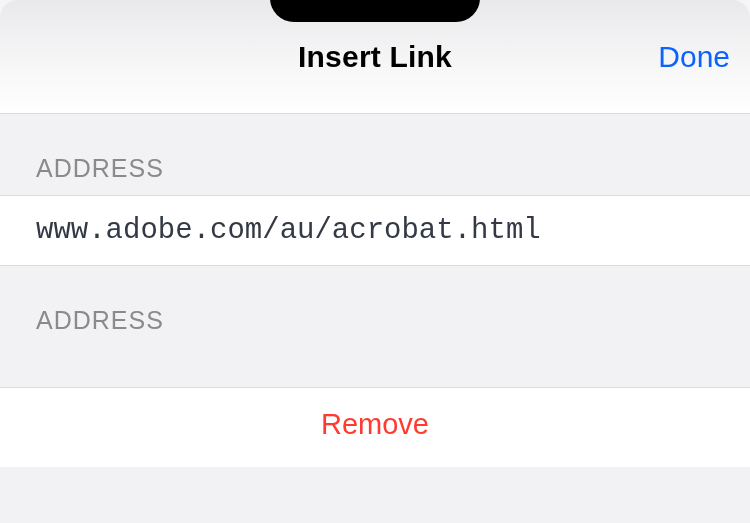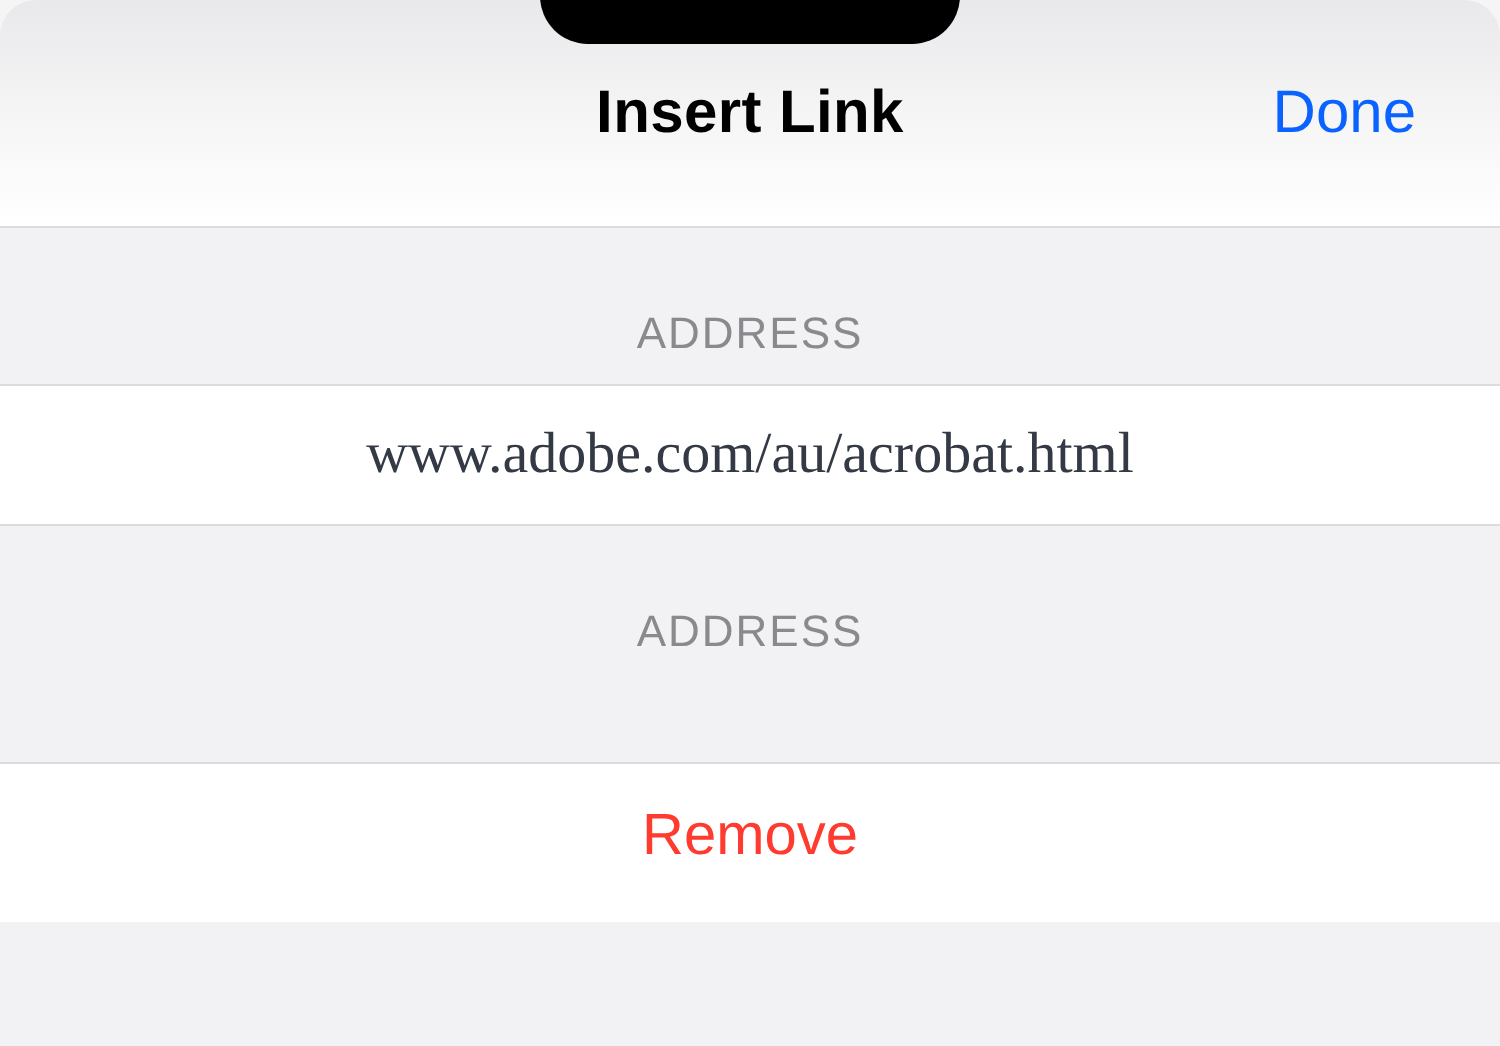--- a/index.html
+++ b/index.html
@@ -1,19 +1,18 @@
 <!DOCTYPE html>
 <html><head>
   <meta charset="utf-8">
   <style>
     * {
       box-sizing: border-box;
       margin: 0;
       padding: 0;
-      text-align: center;
     }
     body {
       font-family: -apple-system, "Helvetica Neue", Helvetica, Arial, sans-serif;
       background: #f5f5f5;
       width: 750px;
       height: 523px;
       overflow: hidden;
     }
     .sheet {
       width: 100%;
@@ -46,51 +45,51 @@
       justify-content: center;
     }
     .header-title {
       font-size: 30px;
       font-weight: 700;
       color: #000;
       letter-spacing: 0.2px;
     }
     .done-btn {
       position: absolute;
-      right: 42px;
+      right: 20px;
       top: 50%;
       transform: translateY(-50%);
       font-size: 30px;
       font-weight: 400;
       color: #0a63ff;
       background: none;
       border: none;
       cursor: pointer;
     }
     .section-label {
       padding: 40px 36px 12px;
-      font-size: 22px;
+      font-size: 25px;
       font-weight: 400;
       color: #8a8a8e;
       letter-spacing: 1px;
     }
     .row {
       background: #ffffff;
       border-top: 1px solid #dcdcdd;
       border-bottom: 1px solid #dcdcdd;
       padding: 18px 36px;
     }
     .row input {
       width: 100%;
       border: none;
       background: transparent;
       font-size: 29px;
       color: #333a45;
       outline: none;
-      font-family: Liberation Serif, serif;
+      font-family: Liberation Mono, monospace;
     }
     .remove-row {
       margin-top: 40px;
       background: #ffffff;
       border-top: 1px solid #dcdcdd;
       padding: 20px 36px 26px;
       text-align: center;
     }
     .remove-btn {
       font-size: 29px;

